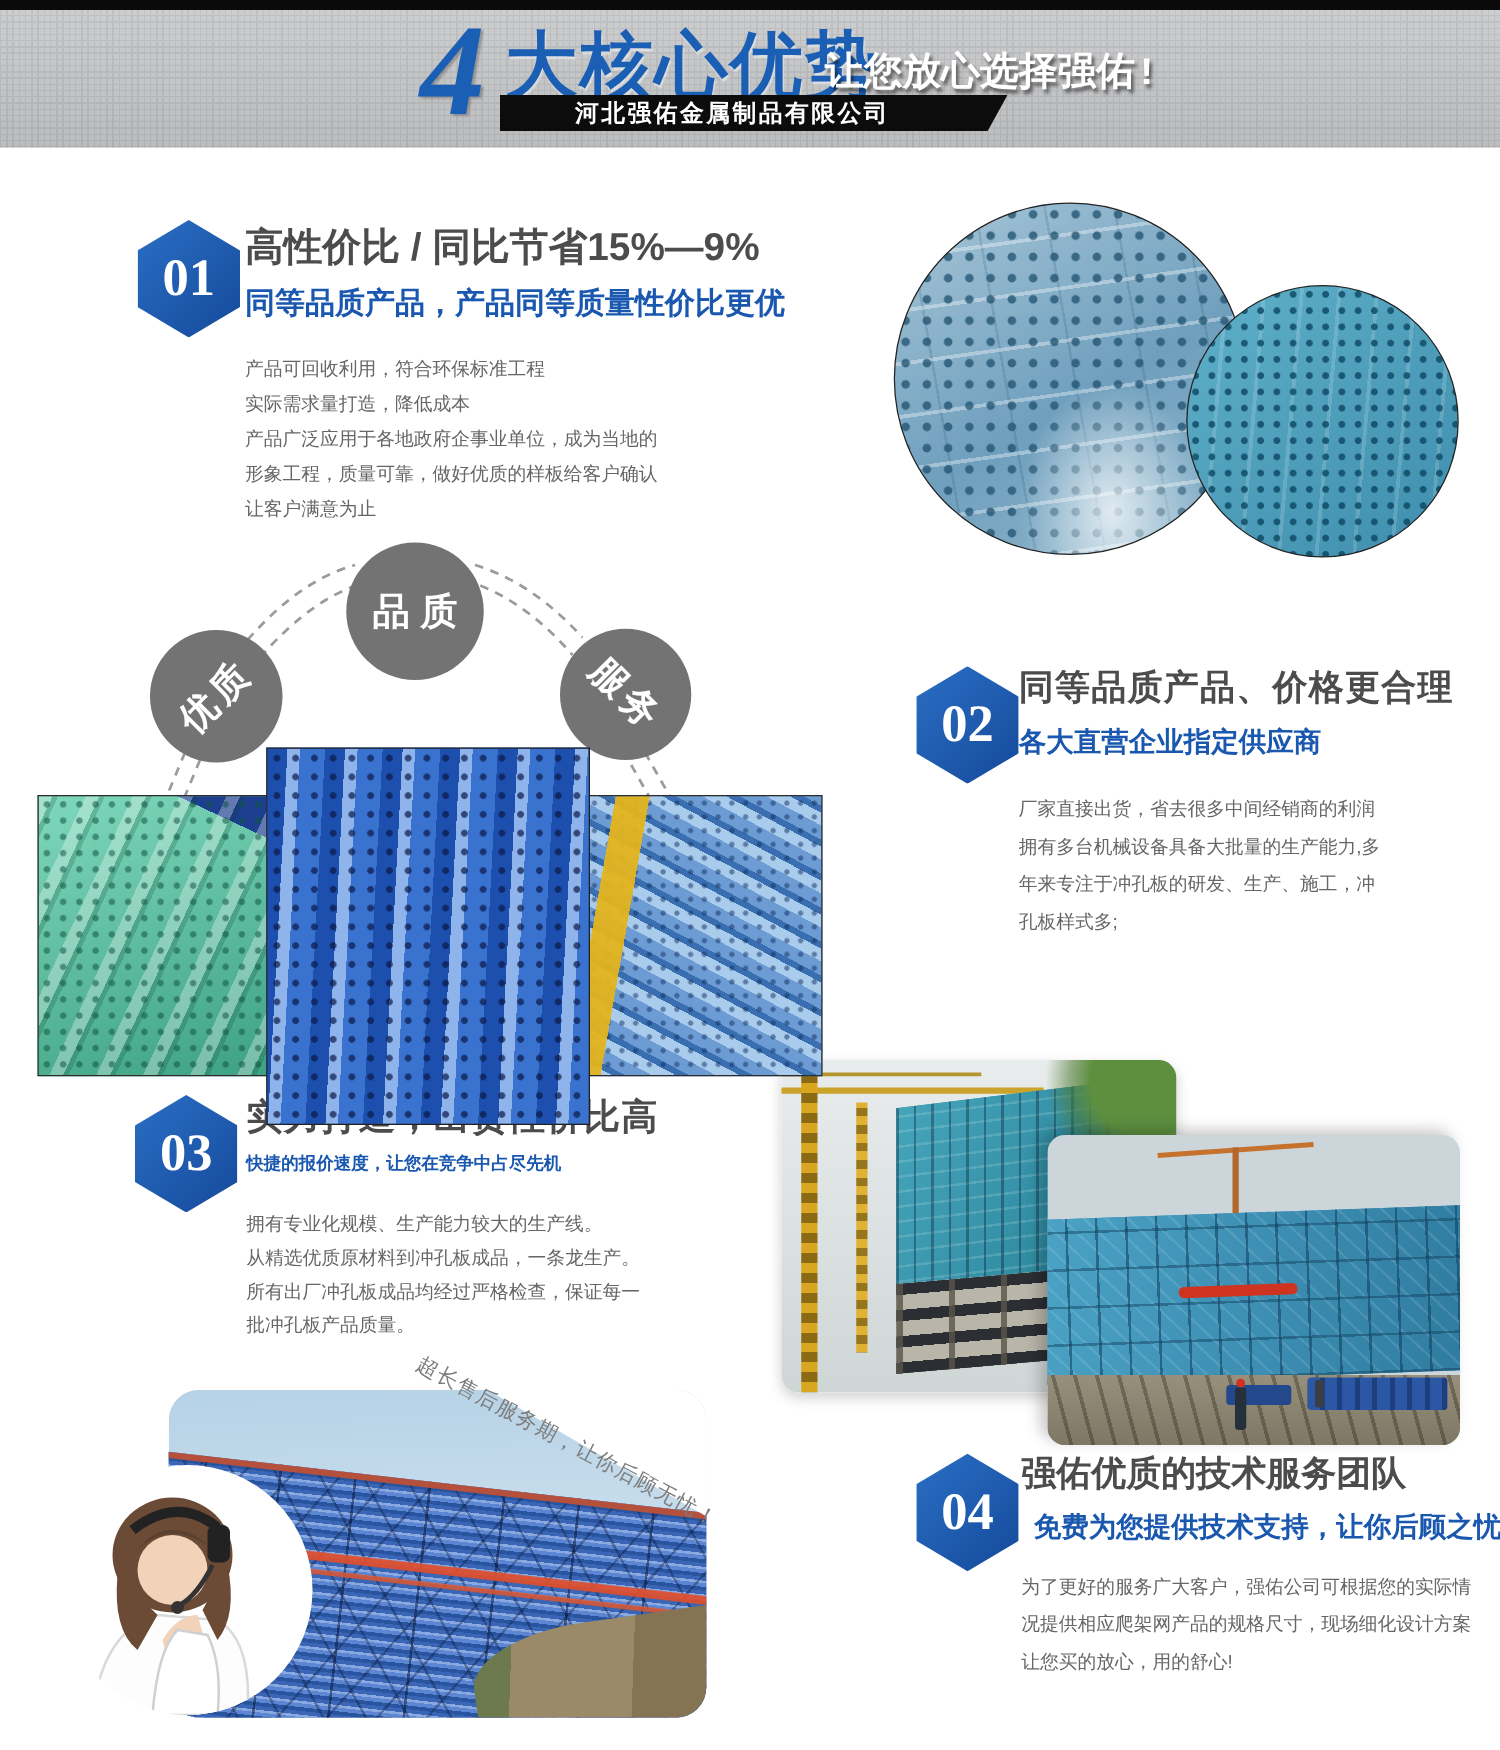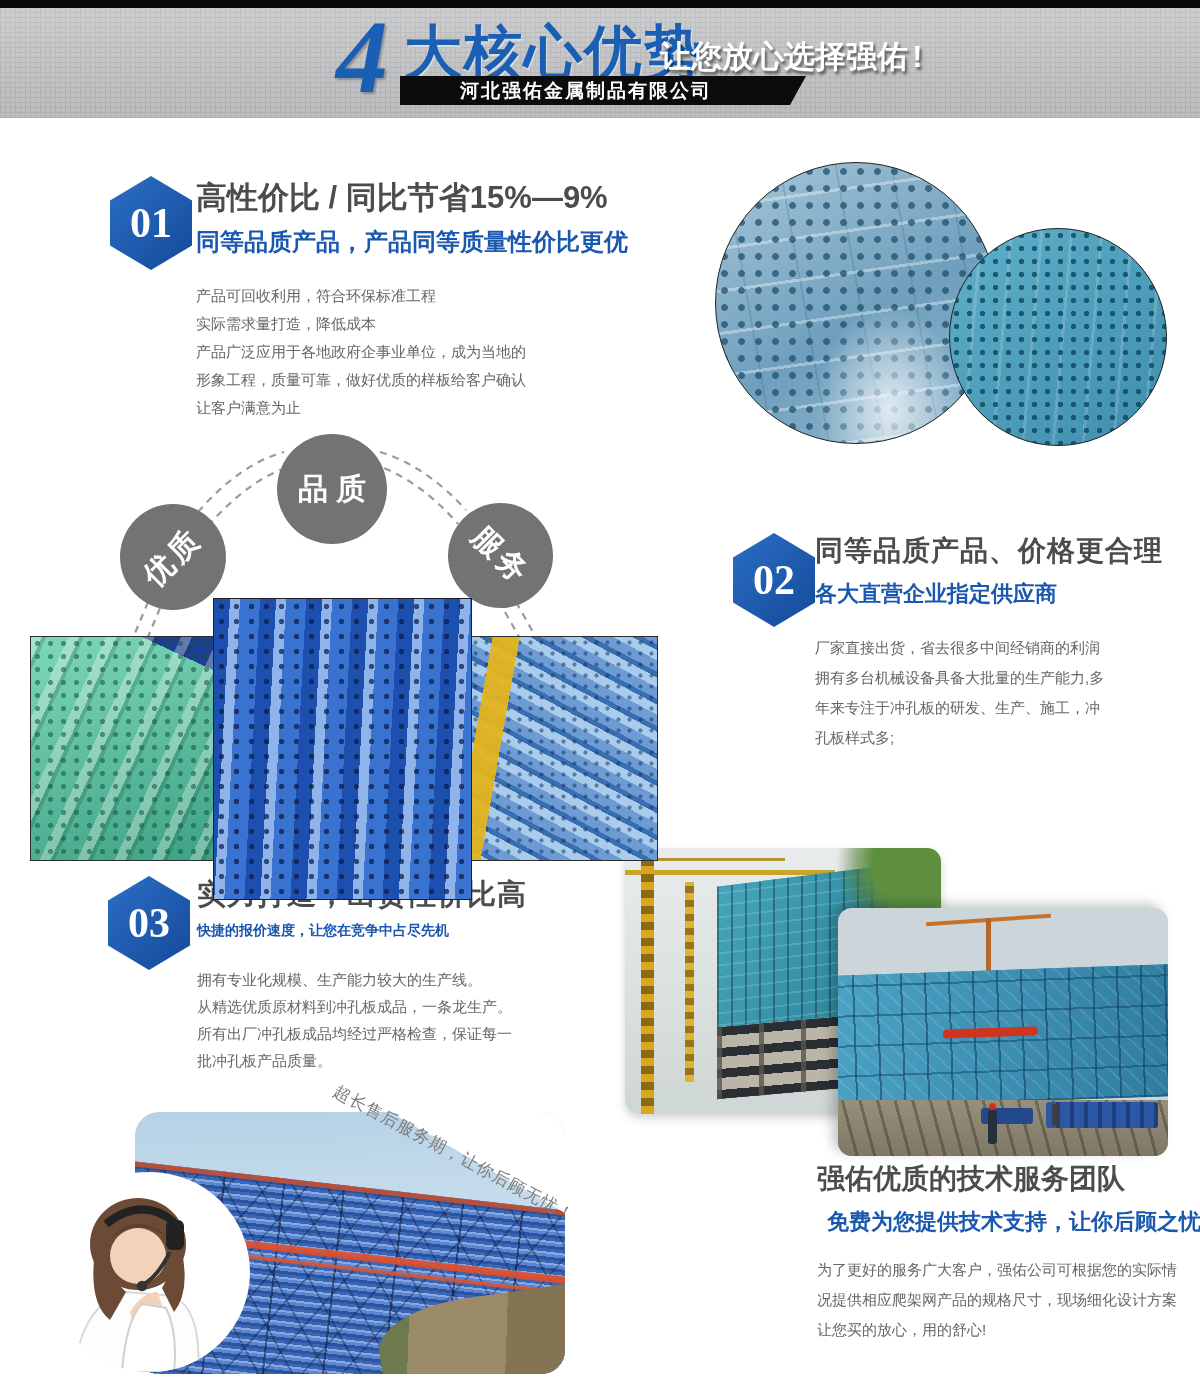--- a/index.html
+++ b/index.html
@@ -327,20 +327,23 @@
       <path d="M28,26 Q46,12 62,25" fill="none" stroke="#222" stroke-width="4"></path>
       <rect x="58" y="24" width="9" height="15" rx="3" fill="#222"></rect>
       <path d="M60,40 Q54,52 47,56" fill="none" stroke="#333" stroke-width="2"></path>
       <circle cx="46" cy="57" r="2.6" fill="#333"></circle>
       <path d="M40,70 Q46,60 54,60 L58,74 Q50,80 42,78 Z" fill="#f2d2b8"></path>
       <path d="M36,100 Q38,74 46,66 L58,68 Q64,80 62,100 Z" fill="#ffffff" stroke="#d0d0d0" stroke-width="1"></path>
     </svg>
   </div>
 
   <section class="adv adv4">
+    <div class="hex">
+      <span>04</span>
+    </div>
     <div class="texts">
       <h2 class="t-sans">强佑优质的技术服务团队</h2>
       <h3>免费为您提供技术支持，让你后顾之忧</h3>
       <p>为了更好的服务广大客户，强佑公司可根据您的实际情
 况提供相应爬架网产品的规格尺寸，现场细化设计方案
 让您买的放心，用的舒心!</p>
     </div>
   </section>
 
 </div>

